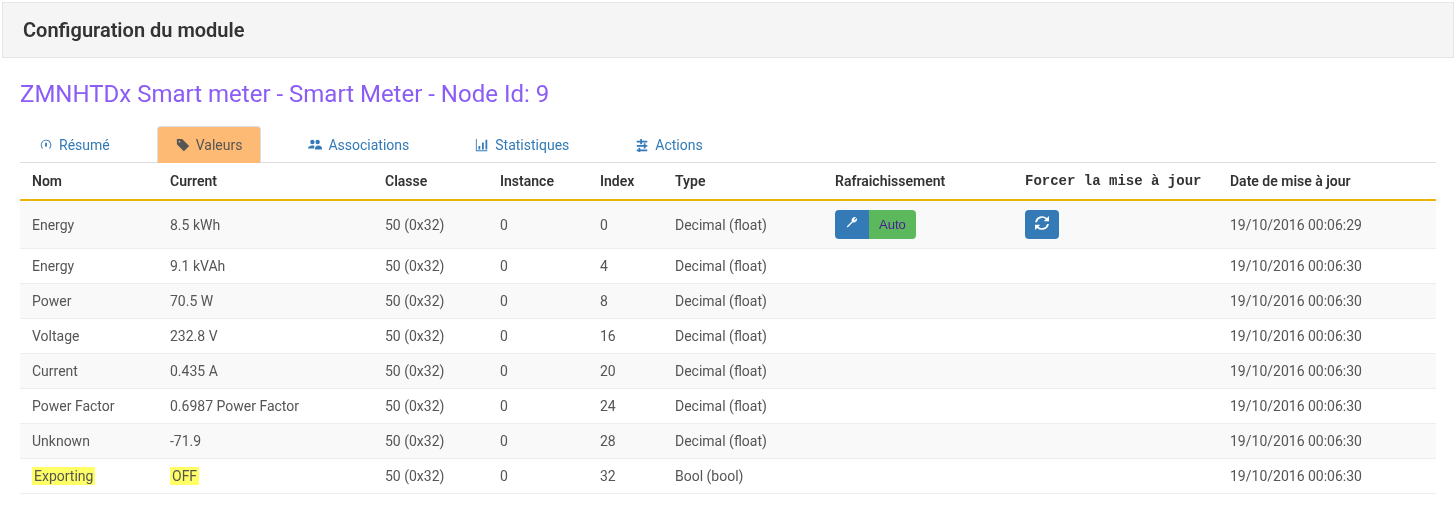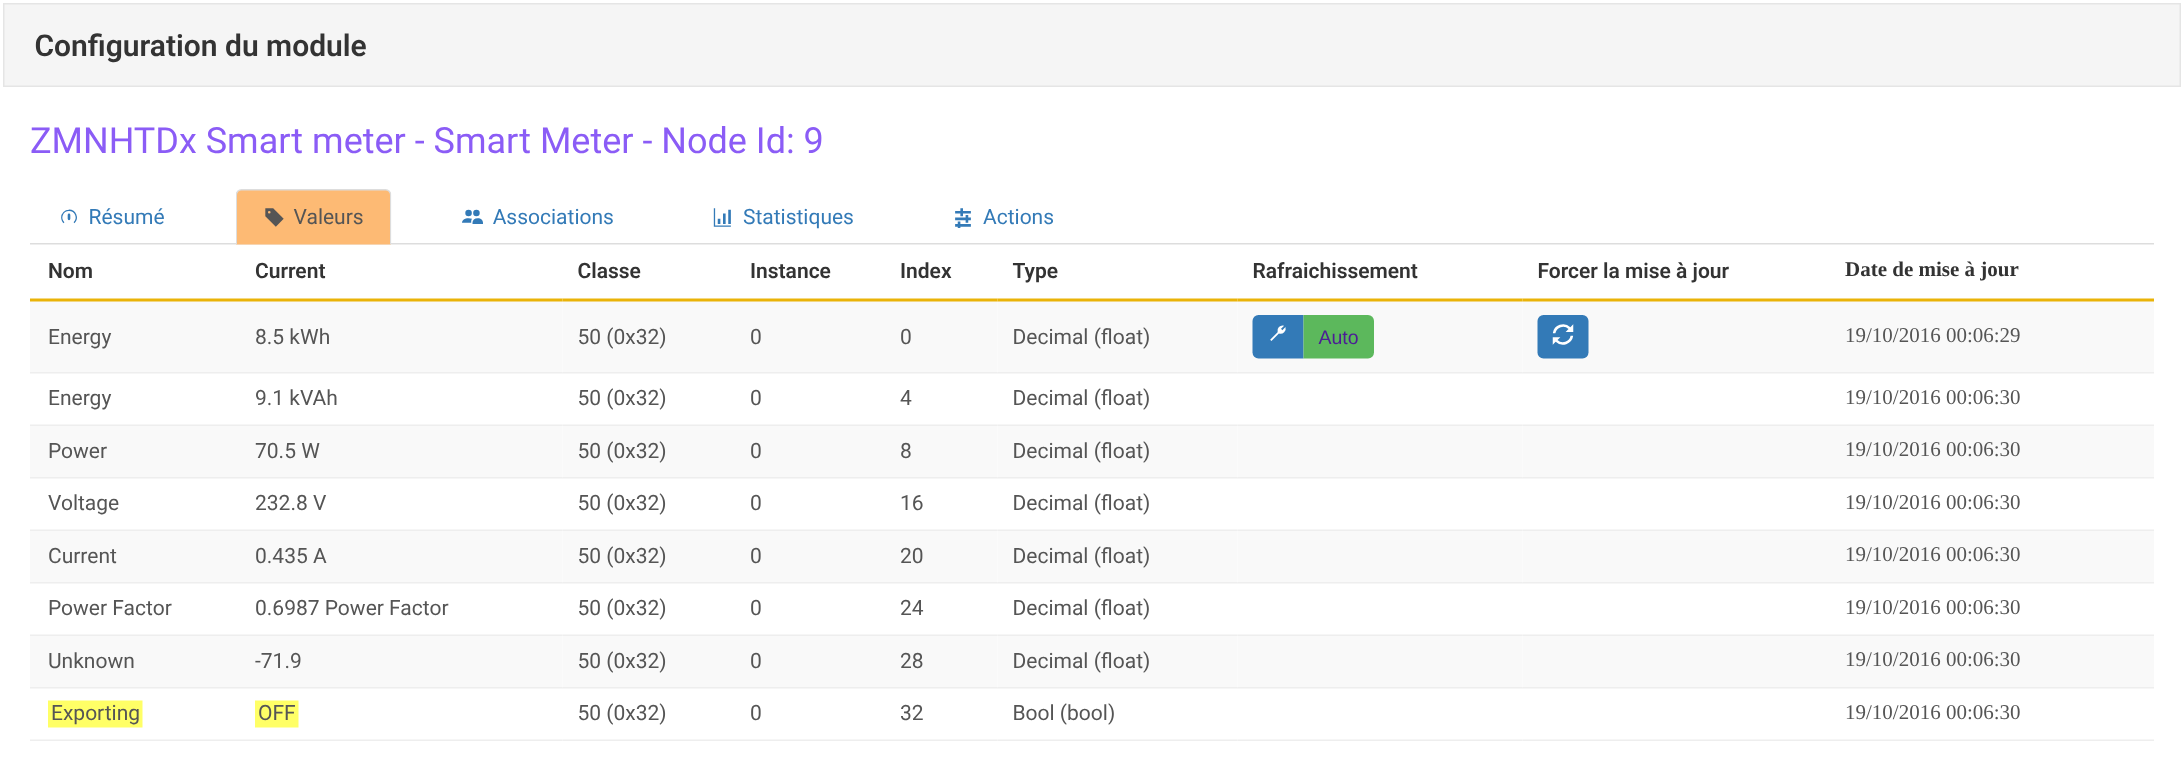--- a/index.html
+++ b/index.html
@@ -103,22 +103,22 @@
       background: #ffff66;
       padding: 1px 2px;
     }
     .col-nom { width: 140px; padding-left: 12px; }
     .col-valeur { width: 215px; }
     .col-classe { width: 115px; }
     .col-instance { width: 100px; }
     .col-index { width: 75px; }
     .col-type { width: 160px; }
     .col-rafr { width: 190px; }
-    .col-force { width: 205px; }
-    .col-date { width: auto; font-family: Liberation Serif, serif; }
+    .col-force { width: 205px; font-family: Liberation Mono, monospace; }
+    .col-date { width: auto; }
   </style>
 </head>
 <body>
 
 <div class="header-bar">
   <h3>Configuration du module</h3>
 </div>
 
 <div class="content">
   <div class="page-title">ZMNHTDx Smart meter - Smart Meter - Node Id: 9</div>

